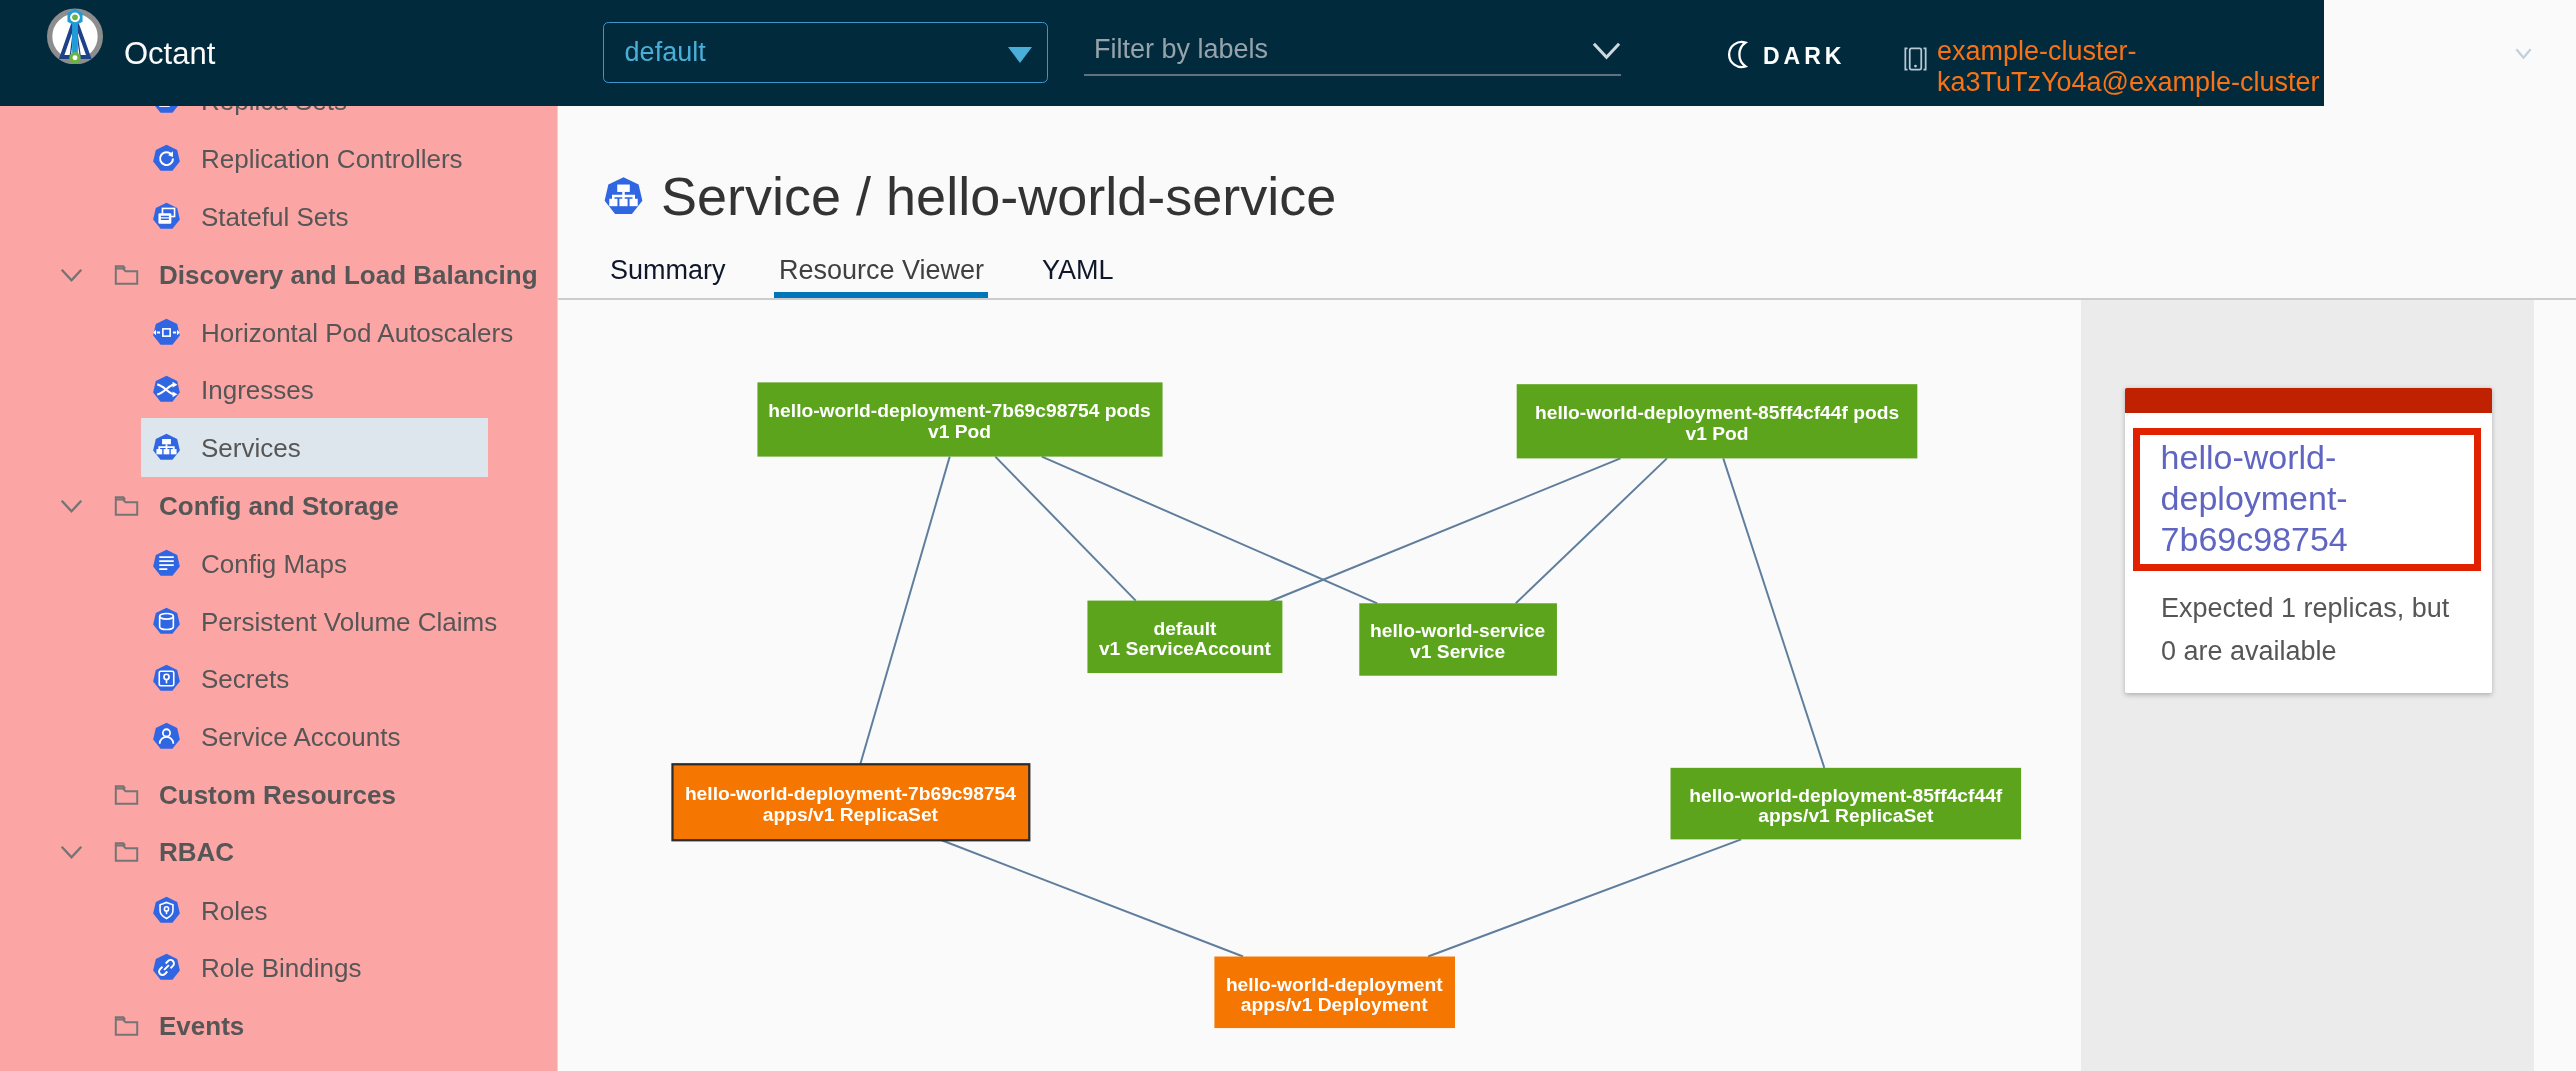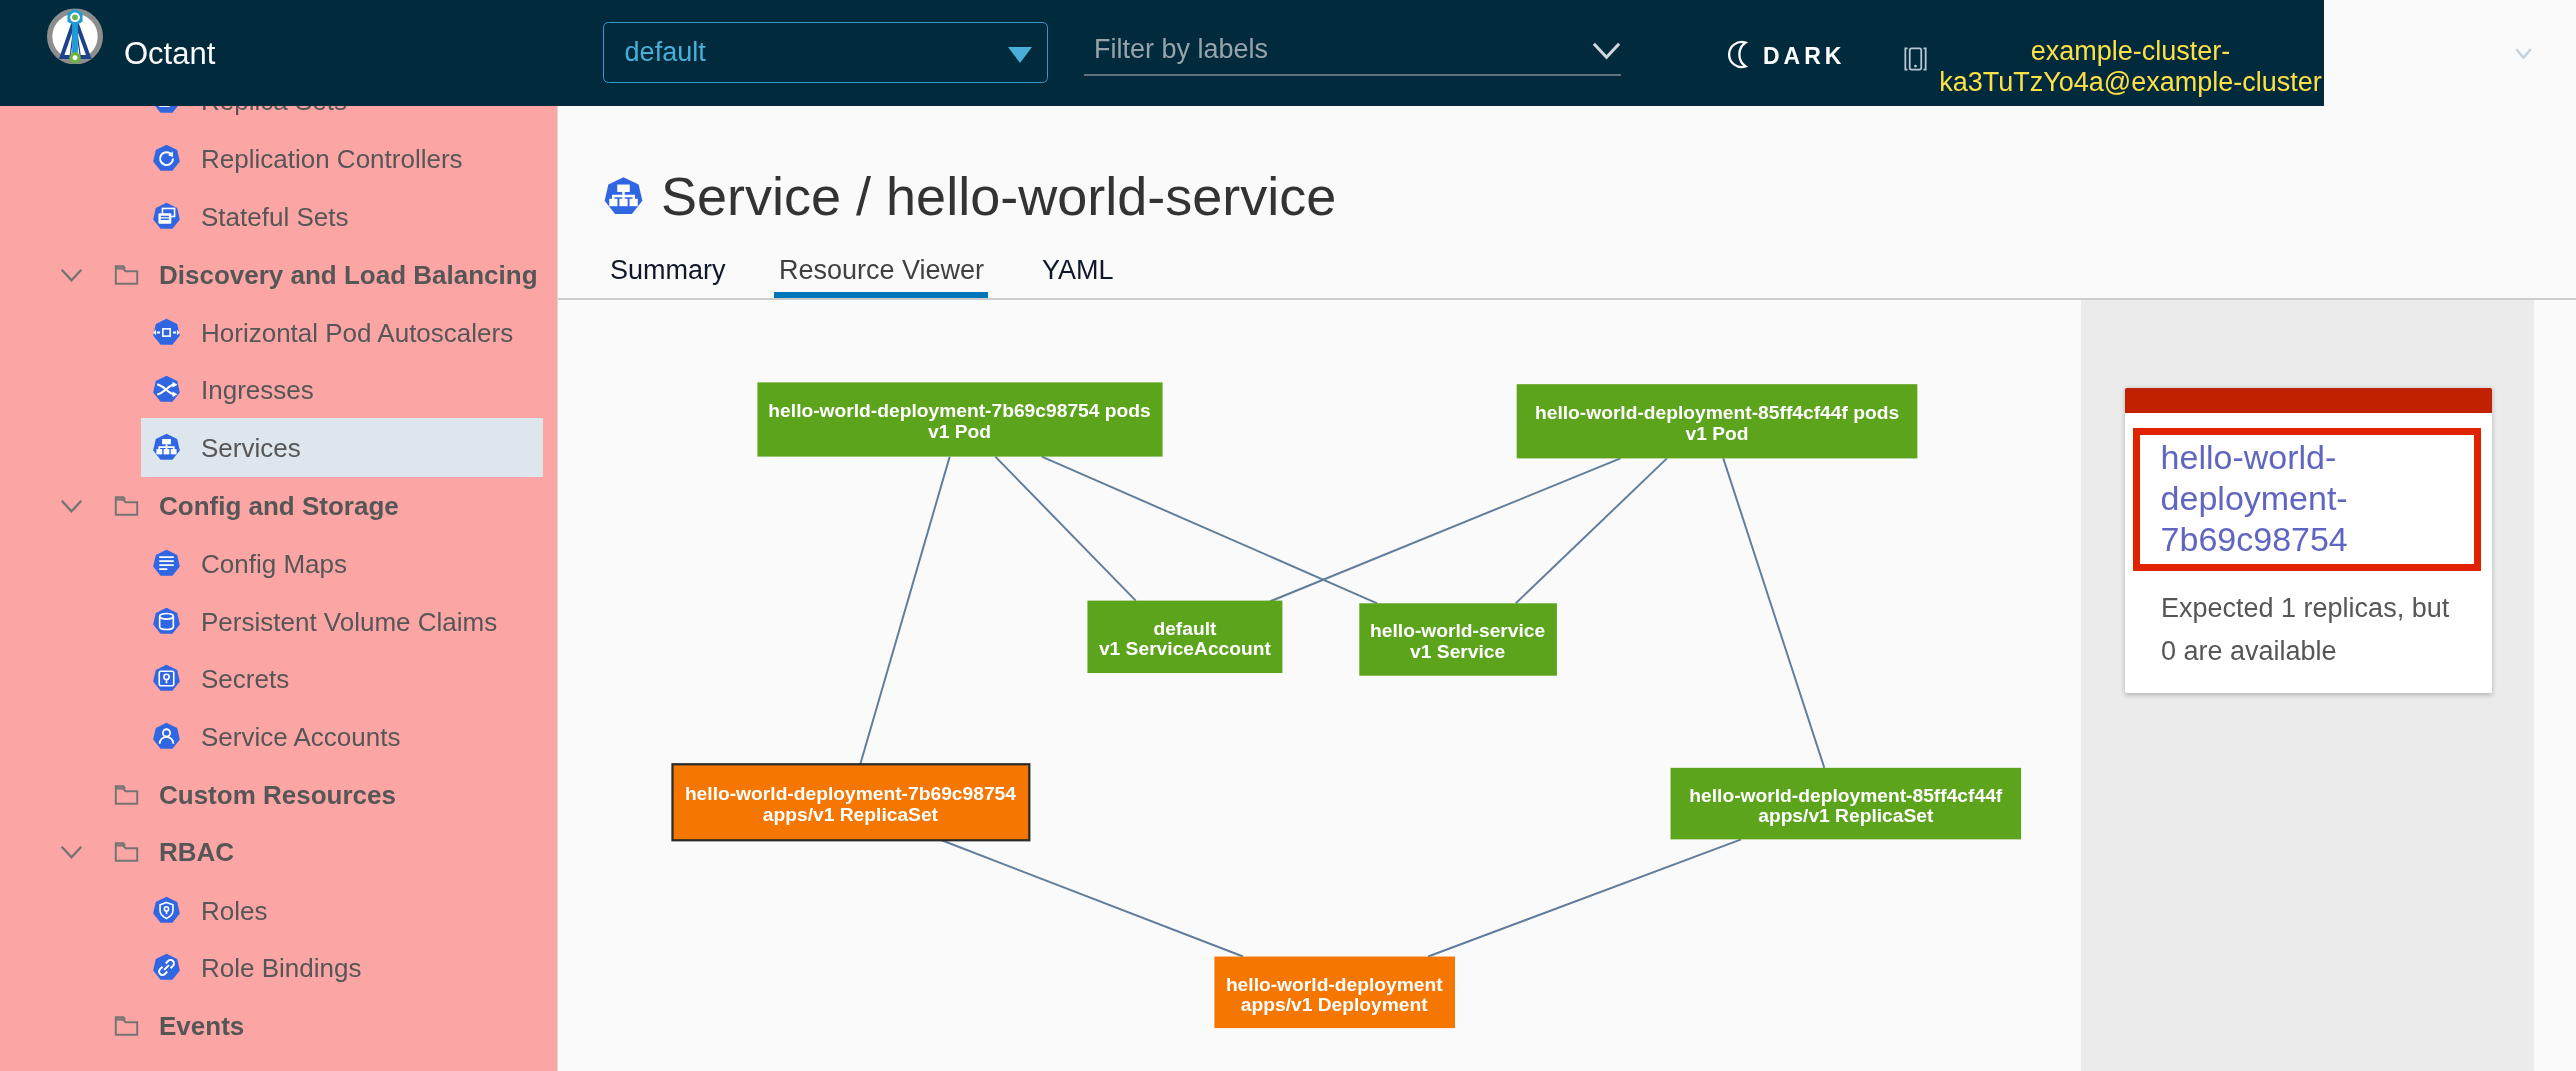--- a/index.html
+++ b/index.html
@@ -10,31 +10,31 @@
   .header { position:absolute; left:0; top:0; width:2324px; height:106px; background:#012b3d; }
   .brand { position:absolute; left:124px; top:36px; color:#fafafa; font-size:31px; }
   .nsbox { position:absolute; left:603px; top:22.4px; width:445px; height:61px;
     border:1.8px solid #3d97c9; border-radius:5.4px; }
   .nstext { position:absolute; left:20.6px; top:13.4px; color:#49afd9; font-size:27px; }
   .nscaret { position:absolute; left:404px; top:24px; width:0; height:0;
     border-left:12.5px solid transparent; border-right:12.5px solid transparent; border-top:16px solid #49afd9; }
   .filterlabel { position:absolute; left:1094px; top:34px; color:#97a3ab; font-size:27px; }
   .filterline { position:absolute; left:1084px; top:74px; width:537px; height:1.8px; background:#61717e; }
   .darktxt { position:absolute; left:1763px; top:43px; color:#fff; font-size:23px; font-weight:bold; letter-spacing:4px; }
-  .clustertxt { position:absolute; left:1937px; top:36px; color:#fde047; font-size:27px;text-align:center; }
+  .clustertxt { position:absolute; left:1937px; top:36px; color:#f97316; font-size:27px; }
   
   .sidebar { position:absolute; left:0; top:106px; width:558px; height:965px;
     background:#fca5a5; border-right:1.8px solid #d9d9d9; overflow:hidden; }
   .navrow { position:absolute; left:0; width:556px; height:59px; }
   .navrow .icn { position:absolute; left:152px; top:15px; }
   .navrow .lbl { position:absolute; left:201px; top:15px; font-size:26px; color:#565656; white-space:nowrap; }
   .navgrp .lbl { left:159px; font-weight:bold; }
   .navgrp .folder { position:absolute; left:114px; top:19px; }
   .navgrp .chev { position:absolute; left:59px; top:21.5px; }
-  .sel { background:#dde6ec; left:141px; width:402px;padding-left:28px; }
+  .sel { background:#dde6ec; left:141px; width:347px;padding-left:28px; }
   .sel .icn { left:10.7px; }
   .sel .lbl { left:60px; }
   
   .title { position:absolute; left:661px; top:165px; font-size:54px; color:#333;text-align:center; }
   .titleicn { position:absolute; left:603px; top:176px; }
   .tab { position:absolute; top:255px; font-size:27px; color:#0f172a; }
   .tabline { position:absolute; left:558px; top:298px; width:2018px; height:1.8px; background:#cccccc; }
   .tabactive { color:#404040; }
   .tabunderline { position:absolute; left:774px; top:292px; width:214px; height:7.2px; background:#0076b8; }
   

